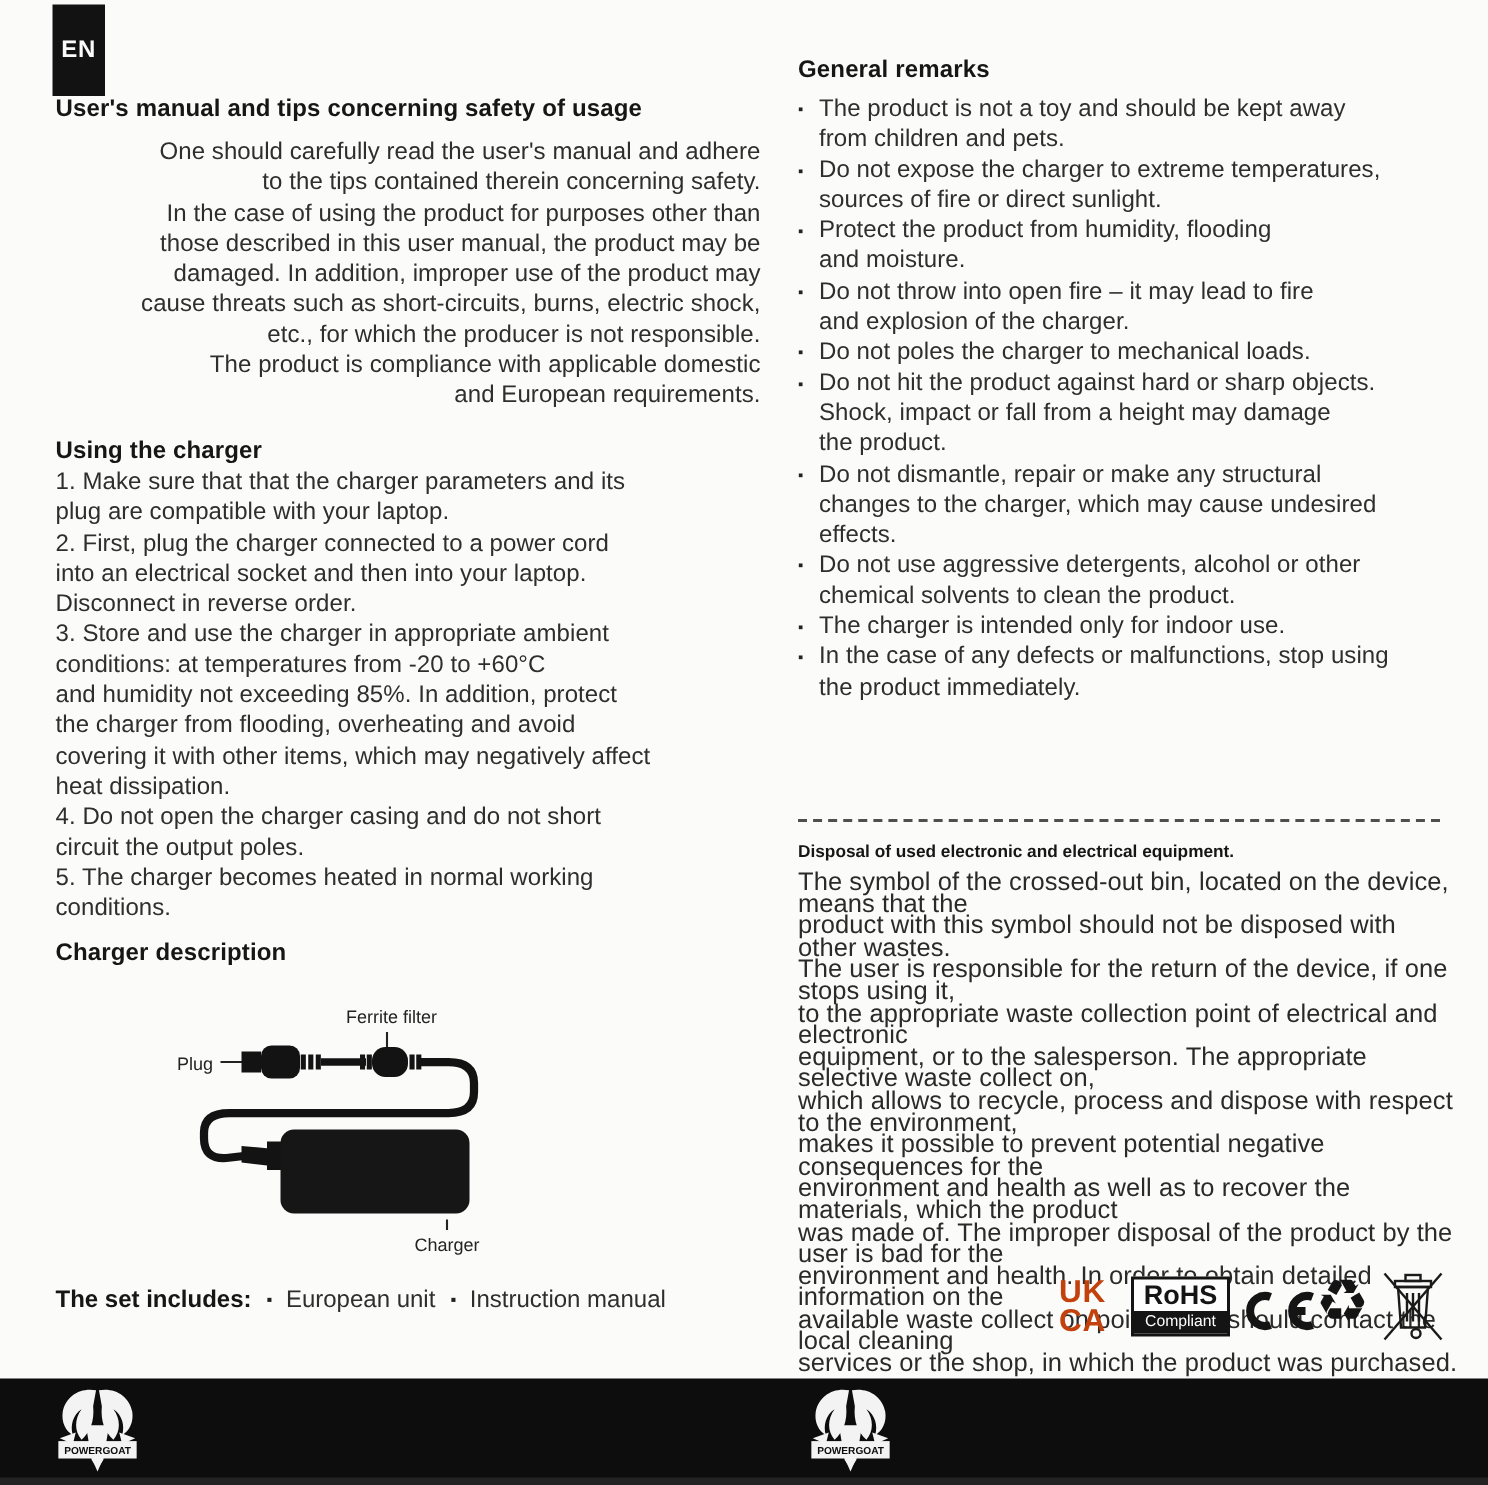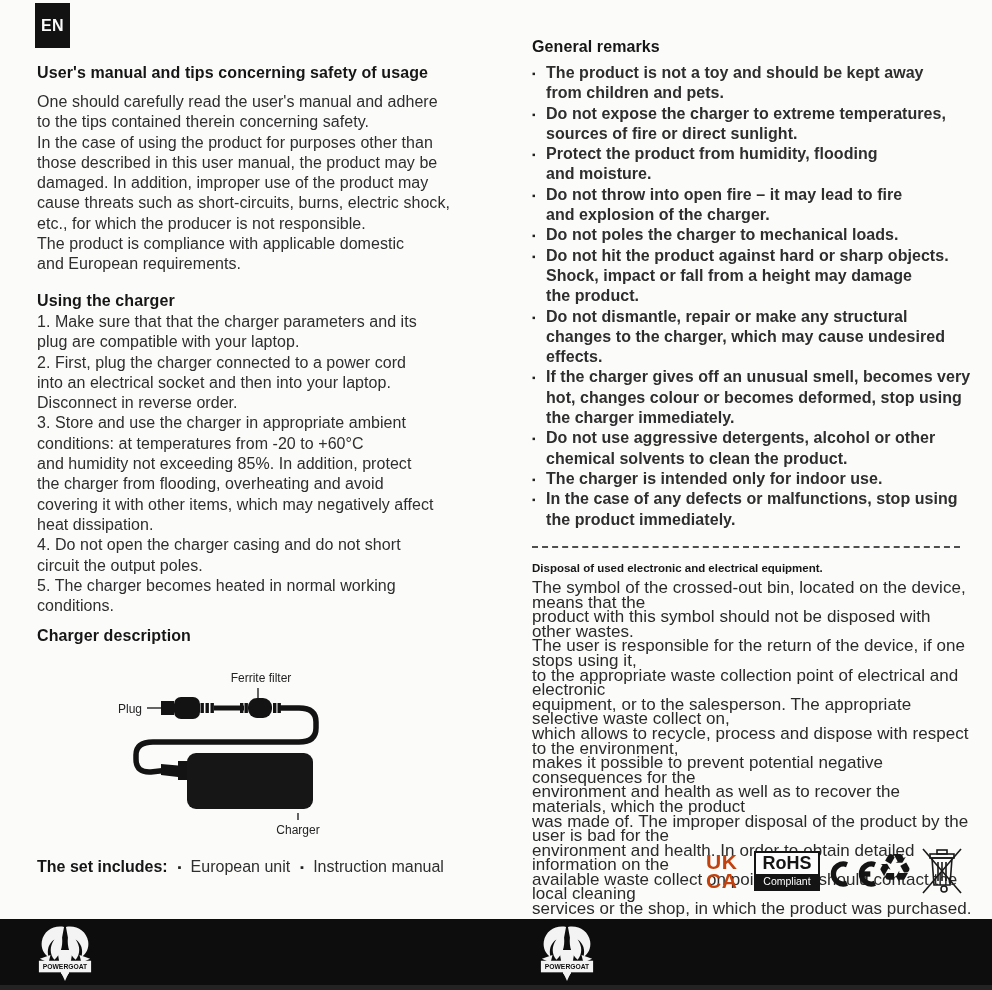--- a/index.html
+++ b/index.html
@@ -8,54 +8,54 @@
     position: relative;
     width: 992px;
     height: 990px;
     background: #fbfbfa;
     font-family: "Liberation Sans", sans-serif;
     color: #2e2e2e;
   }
   .abs { position: absolute; }
 
   .en-badge {
-    left: 35px; top: 3px; width: 35px; height: 45px;
+    left: 35px; top: 3px; width: 35px; height: 61px;
     background: #121212; color: #fafafa;
     display: flex; align-items: center; justify-content: center;
     font-size: 16px; font-weight: bold; letter-spacing: 0.5px;
   }
 
   .heading {
     font-size: 16px; font-weight: bold; color: #161616;
     letter-spacing: 0.1px; white-space: nowrap;
   }
   .body-text {
     font-size: 16px; line-height: 20.3px; color: #2e2e2e;
     white-space: pre-line; letter-spacing: 0.05px;
   }
 
   .h-safety   { left: 37px; top: 64px; }
-  .p-safety   { left: 37px; top: 92px;  width: 470px; }
+  .p-safety   { left: 37px; top: 92px;  width: 470px; text-align: right; }
   .h-using    { left: 37px; top: 292px; }
   .p-using    { left: 37px; top: 312px; width: 470px; }
   .h-desc     { left: 37px; top: 627px; }
   .diagram    { left: 37px; top: 656px; width: 430px; height: 196px; }
 
   .set-line   { left: 37px; top: 858px; font-size: 16px; white-space: nowrap; }
   .set-label  { font-weight: bold; color: #161616; }
   .inc-item   { margin-left: 10px; }
   .inc-item::before { content: "▪"; font-size: 11px; vertical-align: 1px; margin-right: 9px; color: #222; }
 
   .h-general  { left: 532px; top: 38px; }
   .list-general {
     left: 532px; top: 63px; width: 448px;
     list-style: none; margin: 0; padding: 0;
     font-size: 16px; line-height: 20.3px; letter-spacing: 0.05px;
   }
-  .list-general li { position: relative; padding-left: 14px; white-space: pre-line; font-weight: bold; }
+  .list-general li { position: relative; padding-left: 14px; white-space: pre-line; }
   .list-general li::before {
     content: "▪"; position: absolute; left: 0; top: 1px;
     font-size: 10px; color: #222;
   }
 
   .divider {
     left: 532px; top: 546px; width: 428px; height: 0;
     border-top: 2px dashed #4f4f4f;
   }
 
@@ -186,23 +186,20 @@
 and moisture.</li>
     <li>Do not throw into open fire – it may lead to fire
 and explosion of the charger.</li>
     <li>Do not poles the charger to mechanical loads.</li>
     <li>Do not hit the product against hard or sharp objects.
 Shock, impact or fall from a height may damage
 the product.</li>
     <li>Do not dismantle, repair or make any structural
 changes to the charger, which may cause undesired
 effects.</li>
-    <li>If the charger gives off an unusual smell, becomes very
-hot, changes colour or becomes deformed, stop using
-the charger immediately.</li>
     <li>Do not use aggressive detergents, alcohol or other
 chemical solvents to clean the product.</li>
     <li>The charger is intended only for indoor use.</li>
     <li>In the case of any defects or malfunctions, stop using
 the product immediately.</li>
   </ul>
 
   <div class="abs divider"></div>
 
   <div class="abs h-disposal">Disposal of used electronic and electrical equipment.</div>

